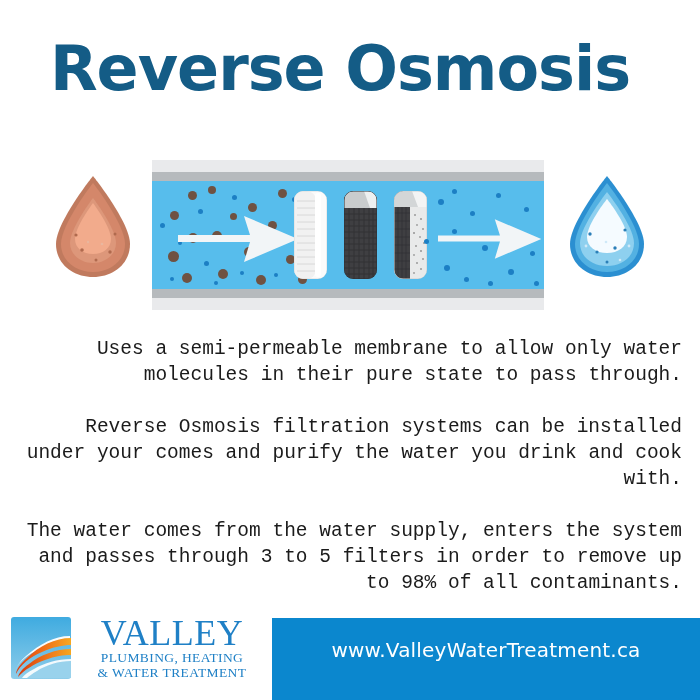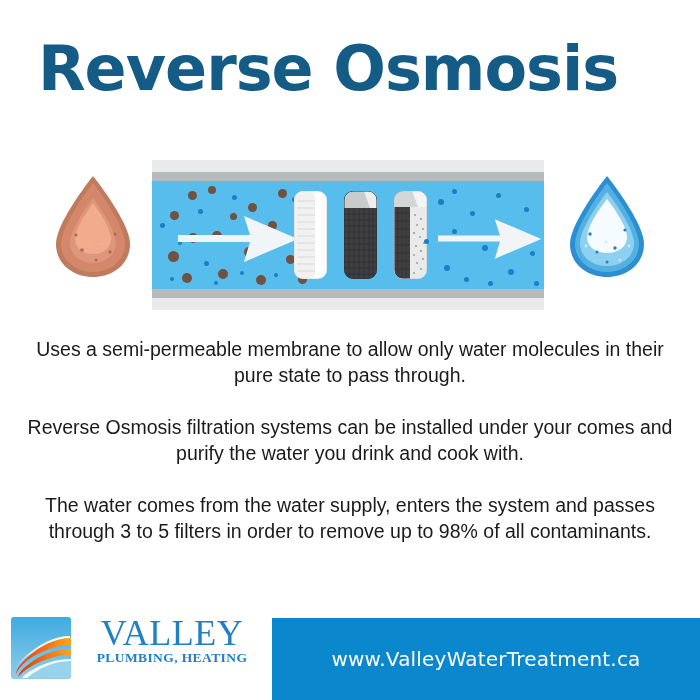--- a/index.html
+++ b/index.html
@@ -15,21 +15,21 @@
     position: relative;
     width: 700px;
     height: 700px;
     background: #ffffff;
     overflow: hidden;
   }
 
   
   .title {
     position: absolute;
-    left: 6px;
+    left: 18px;
     top: 36px;
     width: 644px;
     text-align: center;
     font-family: "DejaVu Sans", sans-serif;
     font-size: 62px;
     font-weight: bold;
     letter-spacing: -1px;
     color: #145c86;
     line-height: 1.05;
   }
@@ -98,23 +98,23 @@
     border-radius: 9px;
     overflow: hidden;
   }
 
   
   .body-copy {
     position: absolute;
     left: 18px;
     top: 336px;
     width: 664px;
-    text-align: center;
+    text-align: right;
     color: #1b1b1b;
-    font-family: Liberation Sans, sans-serif;
+    font-family: Liberation Mono, monospace;
     font-size: 19.5px;
     line-height: 26px;
   }
   .body-copy p {
     margin: 0 0 26px 0;
   }
   .body-copy p:last-child { margin-bottom: 18px; }
 
   
   .footer {
@@ -128,21 +128,21 @@
     position: absolute;
     left: 272px;
     top: 18px;
     width: 428px;
     height: 82px;
     background: #0b87ce;
   }
   .url-text {
     position: absolute;
     left: 0;
-    top: 29px;
+    top: 20px;
     width: 428px;
     text-align: center;
     color: #ffffff;
     font-family: "DejaVu Sans", sans-serif;
     font-size: 20px;
     letter-spacing: 0.2px;
   }
   .logo-mark {
     position: absolute;
     left: 10px;
@@ -160,21 +160,21 @@
   .logo-valley {
     font-family: "Liberation Serif", serif;
     font-weight: normal;
     font-size: 36px;
     color: #1f80c6;
     letter-spacing: 0.5px;
     line-height: 34px;
   }
   .logo-sub1, .logo-sub2 {
     font-family: "Liberation Serif", serif;
-    font-weight: bold;
+    font-weight: normal;
     font-size: 13.5px;
     color: #1f80c6;
     letter-spacing: 0.4px;
     line-height: 15px;
   }
 </style>
 </head>
 <body>
 
 <div class="canvas">
@@ -409,17 +409,18 @@
         <path d="M61 22 C45 22 29 30 17 42 C10 48 6 54 6 58 C10 49 20 41 32 36 C43 31 53 29 61 29 Z" fill="url(#flame1)"></path>
         <path d="M61 33 C46 33 30 39 19 48 C13 52 9 57 8 61 C14 54 24 48 35 44 C45 40 54 39 61 39 Z" fill="url(#flame2)"></path>
         <path d="M61 43 C48 43 34 47 24 53 C18 56 14 59 12 62 L61 62 Z" fill="#ffffff" opacity="0.9"></path>
         <path d="M61 45 C49 45 36 49 27 55 C22 58 19 60 17 62 L61 62 Z" fill="#8fcdea" opacity="0.9"></path>
       </svg>
     </div>
 
     <div class="logo-text">
       <div class="logo-valley">VALLEY</div>
       <div class="logo-sub1">PLUMBING, HEATING</div>
+      <div class="logo-sub2">&amp; WATER TREATMENT</div>
     </div>
 
   </div>
 
 </div>
 
 </body></html>

